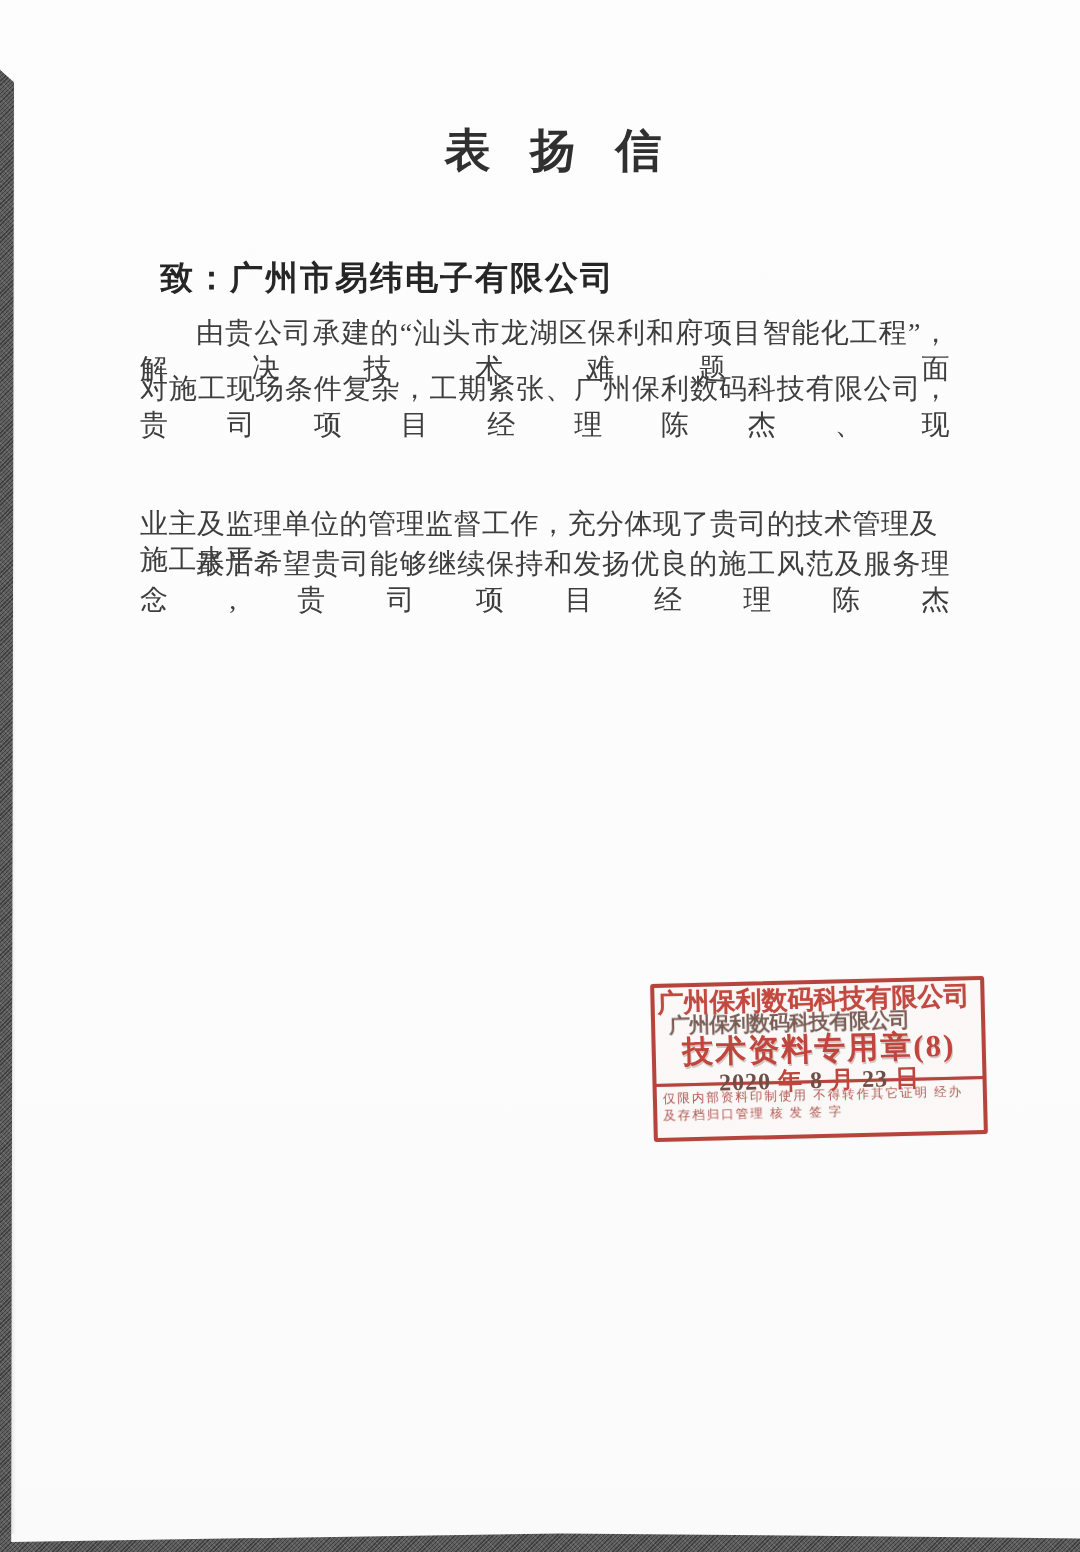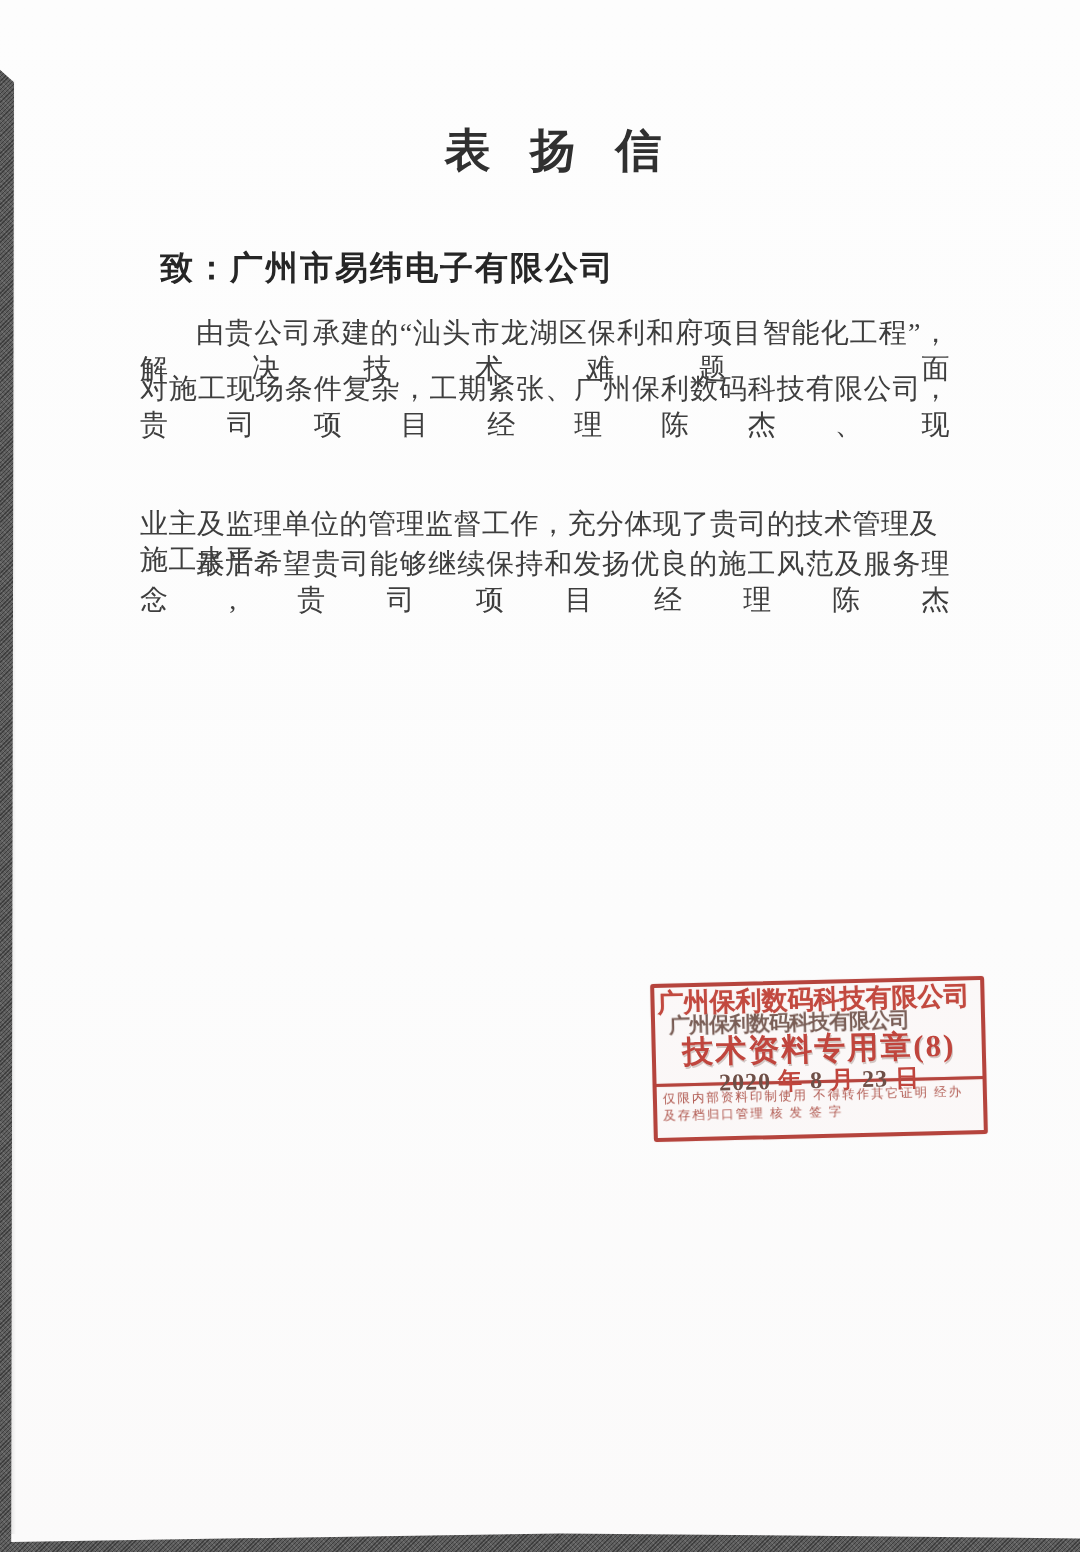--- a/index.html
+++ b/index.html
@@ -20,21 +20,21 @@
   .paper::after{ 
     content:"";position:absolute;left:10px;top:80px;bottom:18px;width:6px;
     background:linear-gradient(90deg,rgba(0,0,0,.10),rgba(0,0,0,0));
   }
   .title{
     position:absolute;top:120px;left:0;width:100%;
     text-align:center;font-size:46px;font-weight:600;color:#303030;
     letter-spacing:14px;
   }
   .salutation{
-    position:absolute;top:246px;left:160px;
+    position:absolute;top:256px;left:160px;
     font-size:33px;font-weight:700;color:#262626;letter-spacing:2px;
   }
   .bodyline{
     position:absolute;left:140px;width:810px;
     font-size:28px;line-height:36px;color:#3e3e3e;letter-spacing:.5px;
     white-space:normal;
   }
   .just{text-align:justify;text-align-last:justify;}
   .indent{text-indent:2em;}
   .l1{top:315px}.l2{top:371px}.l3{top:427px}.l4{top:506px}.l5{top:546px}.l6{top:602px}

